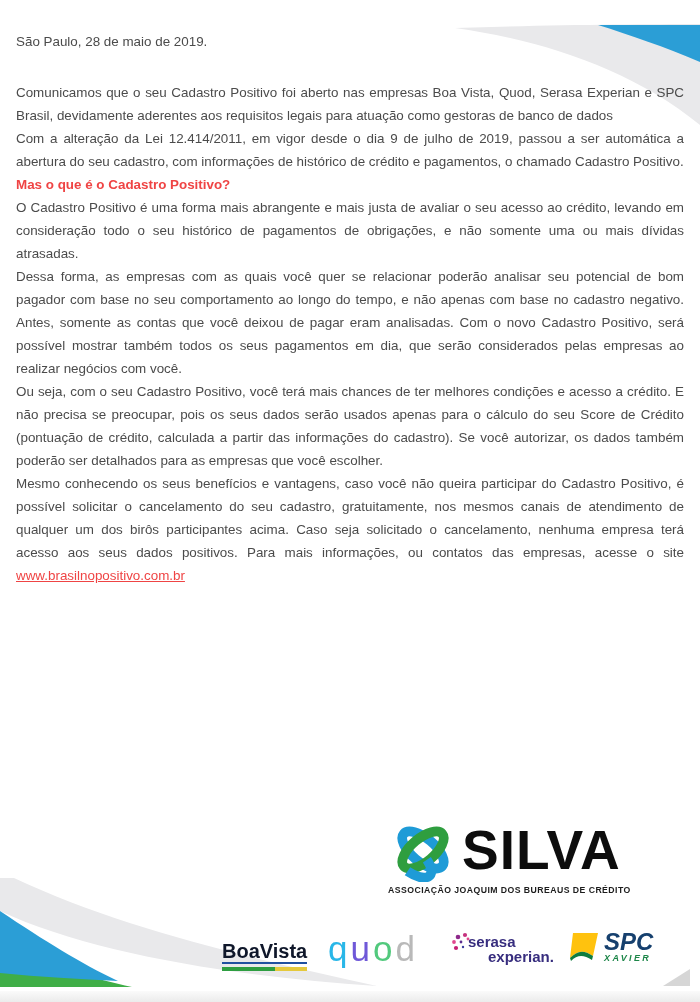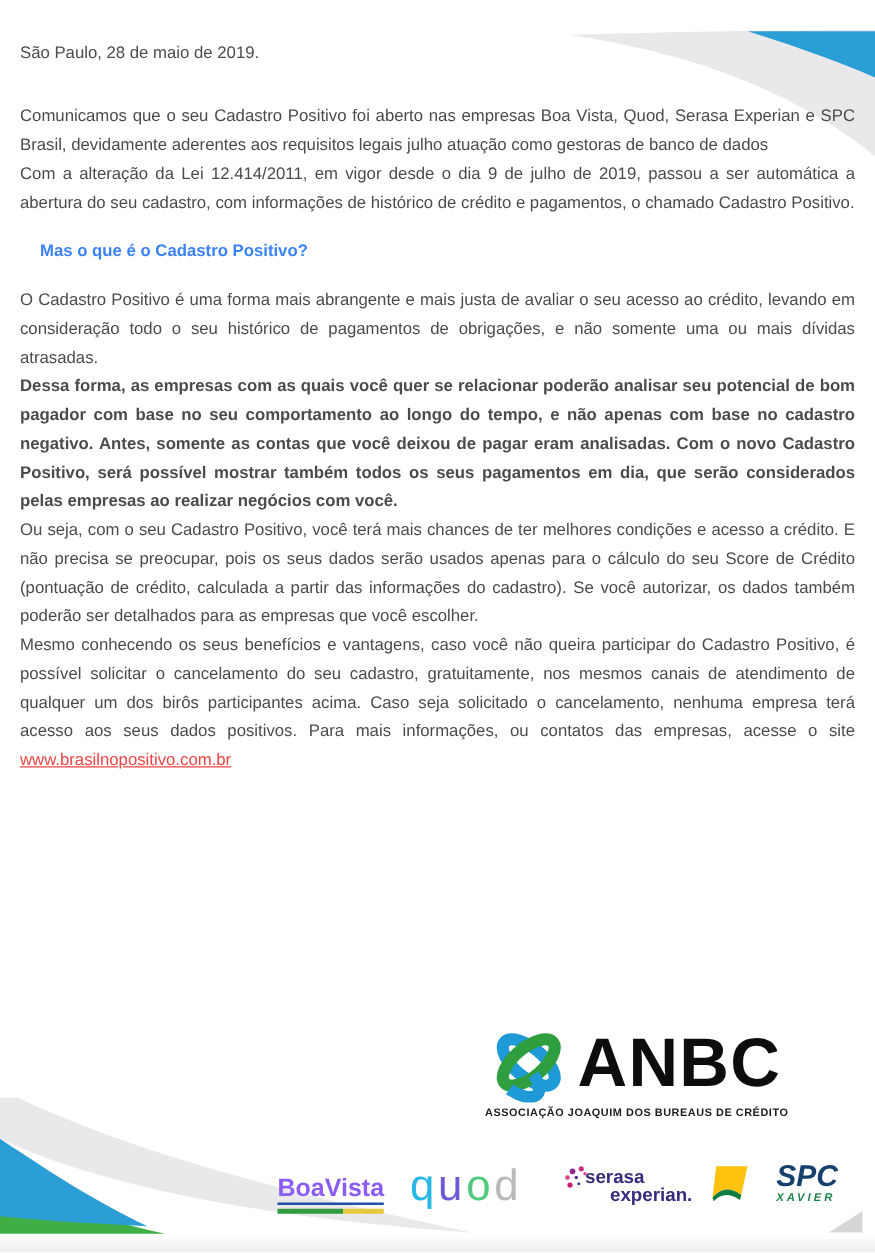--- a/index.html
+++ b/index.html
@@ -16,54 +16,54 @@
                    border-left:27px solid transparent;border-bottom:17px solid #d6d6d6;}
 
   
   #letter{position:absolute;left:16px;top:30px;width:668px;color:#4b4b4b;
           font-size:13.4px;line-height:23px;}
   #letter .para{margin:0;text-align:justify;}
   .date-line{margin:0 0 28px 0;}
   .recipient{margin:0 0 26px 0;font-weight:bold;color:#3f3f3f;}
   .p1{margin-bottom:26px;}
   .p2{margin-bottom:36px;}
-  .section-heading{margin:16px;font-weight:bold;color:#3b82f6;text-align:left;}
+  .section-heading{margin:0;font-weight:bold;color:#ef4444;text-align:left;}
   .p3{margin-bottom:29px;}
-  .p4{margin-bottom:27px;font-weight:bold;}
+  .p4{margin-bottom:27px;}
   .p5{margin-bottom:29px;}
   .p6{margin-bottom:0;}
   .site-link{color:#ef4444;}
 
   
   #anbc{position:absolute;left:388px;top:818px;}
   #anbc .row{display:flex;align-items:center;}
   #anbc .name{font-size:55px;font-weight:800;color:#0d0d0d;letter-spacing:1px;
               line-height:62px;margin-left:4px;}
   #anbc .tagline{font-size:8.7px;font-weight:bold;color:#1c1c1c;letter-spacing:0.45px;
                  margin-top:3px;white-space:nowrap;}
 
   
   .flogo{position:absolute;}
   
   #logo-boavista{left:222px;top:941px;}
-  #logo-boavista .bv-text{font-size:20px;font-weight:bold;color:#8b5cf6;
+  #logo-boavista .bv-text{font-size:20px;font-weight:bold;color:#0f172a;
      border-bottom:2.5px solid #2050a0;padding-bottom:1px;line-height:20px;}
   #logo-boavista .bv-stripe{height:4.5px;margin-top:2.5px;
      background:linear-gradient(90deg,#2e9e41 0 62%,#e5c93d 62% 100%);}
   
   #logo-quod{left:328px;top:929px;font-size:35px;font-weight:normal;
      letter-spacing:3px;line-height:40px;}
   
   #logo-serasa{left:452px;top:935px;}
   #logo-serasa .se-wrap{position:relative;padding-left:16px;}
   #logo-serasa .se-dots{position:absolute;left:-2px;top:-3px;}
   #logo-serasa .se-text{font-size:15px;font-weight:bold;color:#372d7e;line-height:14.5px;}
   
   #logo-spc{left:566px;top:929px;display:flex;align-items:center;}
-  #logo-spc .spc-col{margin-left:19px;}
+  #logo-spc .spc-col{margin-left:2px;}
   #logo-spc .spc-name{font-size:24px;font-weight:bold;font-style:italic;
       color:#16406e;line-height:22px;}
   #logo-spc .spc-sub{font-size:9px;font-weight:bold;font-style:italic;
       color:#1d8649;letter-spacing:2.4px;line-height:10px;}
 </style>
 </head>
 <body>
 
 <div id="page">
 
@@ -76,39 +76,39 @@
     <path d="M14 0 L0 0 L0 33 C90 75,230 98,377 108 C250 80,120 50,14 0 Z" fill="#e9e9eb"></path>
     <path d="M0 60 C55 90,95 101,132 109 L0 109 Z" fill="#3fae47"></path>
     <path d="M0 33 C45 63,80 85,118 103 C80 101,40 99,0 95 Z" fill="#2b9ed6"></path>
   </svg>
 
   <div id="bottom-strip"></div>
   <div id="corner-triangle"></div>
 
   <div id="letter">
     <p class="date-line">São Paulo, 28 de maio de 2019.</p>
-    <p class="para p1">Comunicamos que o seu Cadastro Positivo foi aberto nas empresas Boa Vista, Quod, Serasa Experian e SPC Brasil, devidamente aderentes aos requisitos legais julho atuação como gestoras de banco de dados</p>
+    <p class="para p1">Comunicamos que o seu Cadastro Positivo foi aberto nas empresas Boa Vista, Quod, Serasa Experian e SPC Brasil, devidamente aderentes aos requisitos legais para atuação como gestoras de banco de dados</p>
     <p class="para p2">Com a alteração da Lei 12.414/2011, em vigor desde o dia 9 de julho de 2019, passou a ser automática a abertura do seu cadastro, com informações de histórico de crédito e pagamentos, o chamado Cadastro Positivo.</p>
     <p class="section-heading">Mas o que é o Cadastro Positivo?</p>
     <p class="para p3">O Cadastro Positivo é uma forma mais abrangente e mais justa de avaliar o seu acesso ao crédito, levando em consideração todo o seu histórico de pagamentos de obrigações, e não somente uma ou mais dívidas atrasadas.</p>
     <p class="para p4">Dessa forma, as empresas com as quais você quer se relacionar poderão analisar seu potencial de bom pagador com base no seu comportamento ao longo do tempo, e não apenas com base no cadastro negativo. Antes, somente as contas que você deixou de pagar eram analisadas. Com o novo Cadastro Positivo, será possível mostrar também todos os seus pagamentos em dia, que serão considerados pelas empresas ao realizar negócios com você.</p>
     <p class="para p5">Ou seja, com o seu Cadastro Positivo, você terá mais chances de ter melhores condições e acesso a crédito. E não precisa se preocupar, pois os seus dados serão usados apenas para o cálculo do seu Score de Crédito (pontuação de crédito, calculada a partir das informações do cadastro). Se você autorizar, os dados também poderão ser detalhados para as empresas que você escolher.</p>
     <p class="para p6"><span>Mesmo conhecendo os seus benefícios e vantagens, caso você não queira participar do Cadastro Positivo, é possível solicitar o cancelamento do seu cadastro, gratuitamente, nos mesmos canais de atendimento de qualquer um dos birôs participantes acima. Caso seja solicitado o cancelamento, nenhuma empresa terá acesso aos seus dados positivos. Para mais informações, ou contatos das empresas, acesse o site </span><a href="#" class="site-link">www.brasilnopositivo.com.br</a></p>
   </div>
 
   <div id="anbc">
     <div class="row">
       <svg width="70" height="64" viewBox="0 0 70 66">
         <g transform="translate(35,33)">
           <ellipse rx="26" ry="12" transform="rotate(40)" fill="none" stroke="#1e9bd7" stroke-width="10"></ellipse>
           <ellipse rx="26" ry="12" transform="rotate(-40)" fill="none" stroke="#2f9e3f" stroke-width="10"></ellipse>
           <path d="M4 10 A26 12 40 0 1 -16 22" fill="none" stroke="#1e9bd7" stroke-width="10"></path>
         </g>
       </svg>
-      <div class="name">ANBC</div>
+      <div class="name">SILVA</div>
     </div>
     <div class="tagline">ASSOCIAÇÃO JOAQUIM DOS BUREAUS DE CRÉDITO</div>
   </div>
 
   <div class="flogo" id="logo-boavista">
     <div class="bv-text">BoaVista</div>
     <div class="bv-stripe"></div>
   </div>
 
   <div class="flogo" id="logo-quod">

